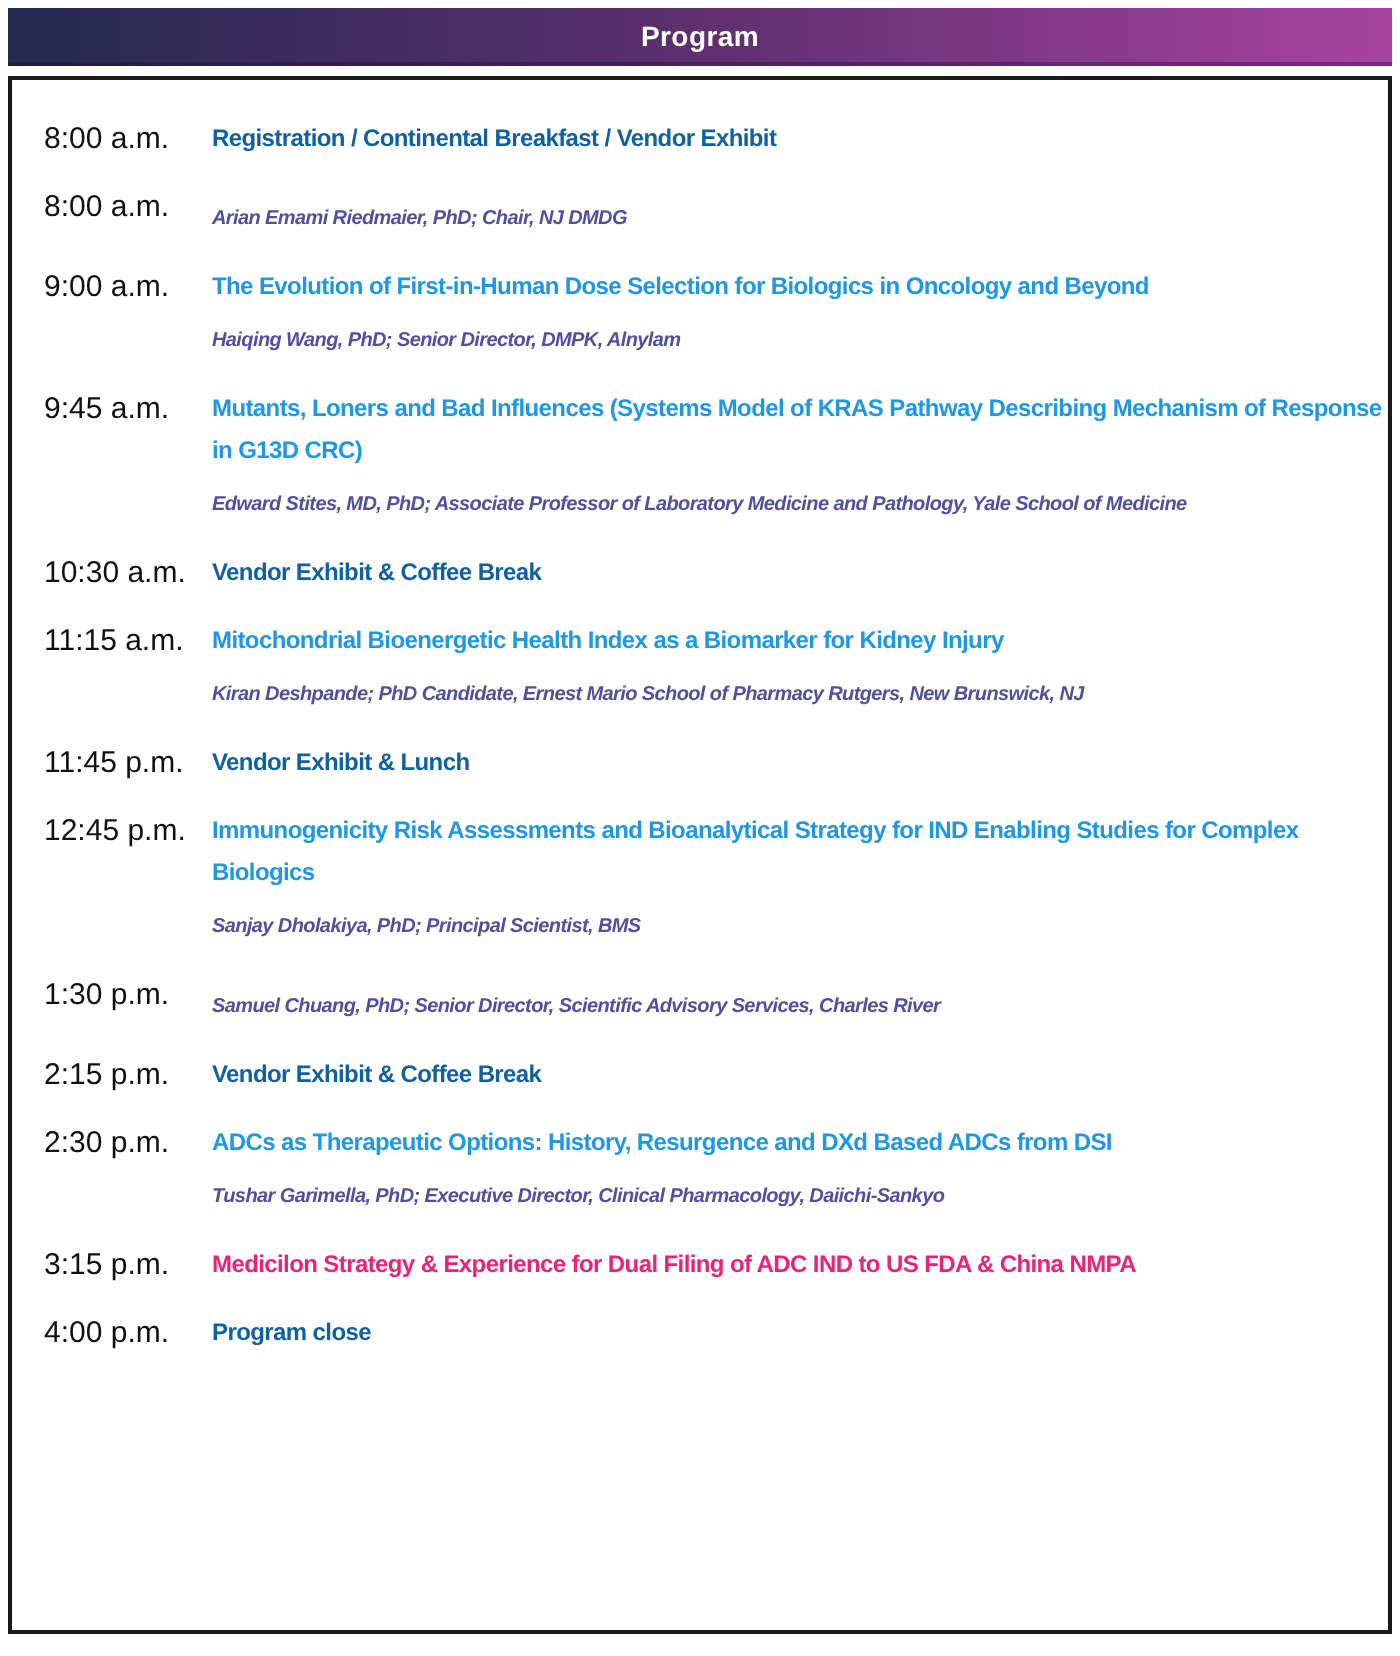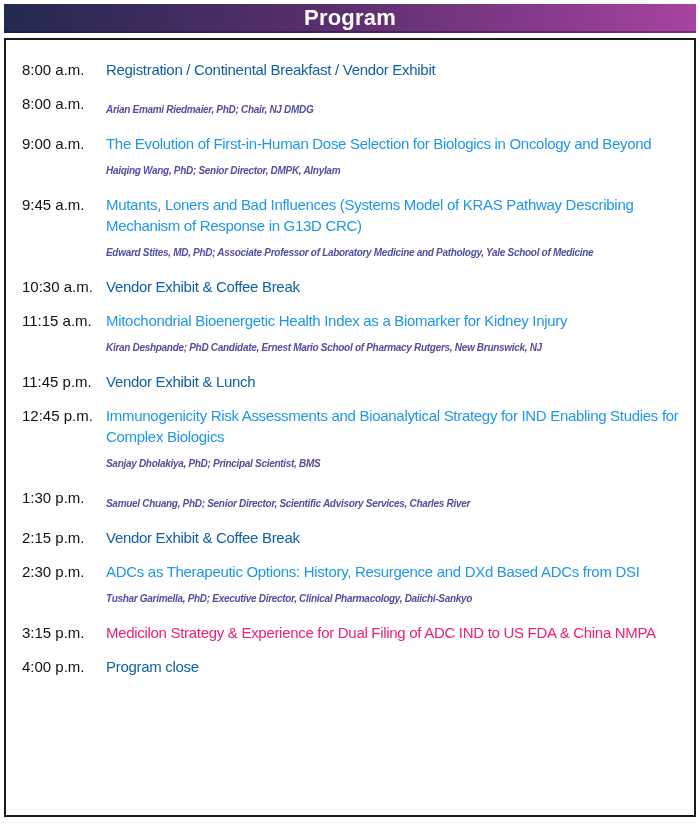--- a/index.html
+++ b/index.html
@@ -19,21 +19,21 @@
   .header-bar {
     height: 29px;
     background: linear-gradient(to right, var(--grad-left) 0%, var(--grad-mid) 50%, var(--grad-right) 100%);
     border-bottom: 2px solid rgba(30, 10, 50, 0.35);
     display: flex;
     align-items: center;
     justify-content: center;
   }
   .header-bar .title {
     color: #ffffff;
-    font-size: 22px;
+    font-size: 14px;
     font-weight: bold;
     letter-spacing: 0.2px;
   }
   .schedule-box {
     margin-top: 5px;
     border: 2px solid var(--border);
     background: #ffffff;
     padding: 19px 0 12px 16px;
     height: 779px;
     overflow: hidden;
@@ -46,23 +46,23 @@
   .row:last-child { margin-bottom: 14px; }
   .time {
     width: 84px;
     flex: 0 0 84px;
     font-size: 15px;
     line-height: 21px;
     color: var(--time);
   }
   .cell { flex: 1 1 auto; padding-right: 2px; }
   .session-title {
-    font-size: 15px;
+    font-size: 12px;
     line-height: 21px;
-    font-weight: normal;
+    font-weight: bold;
     letter-spacing: -0.3px;
   }
   .session-title.c-bright { color: var(--bright); }
   .session-title.c-dark   { color: var(--dark); }
   .session-title.c-pink   { color: var(--pink); }
   .speaker {
     margin-top: 6px;
     font-size: 10px;
     line-height: 21px;
     font-weight: bold;

